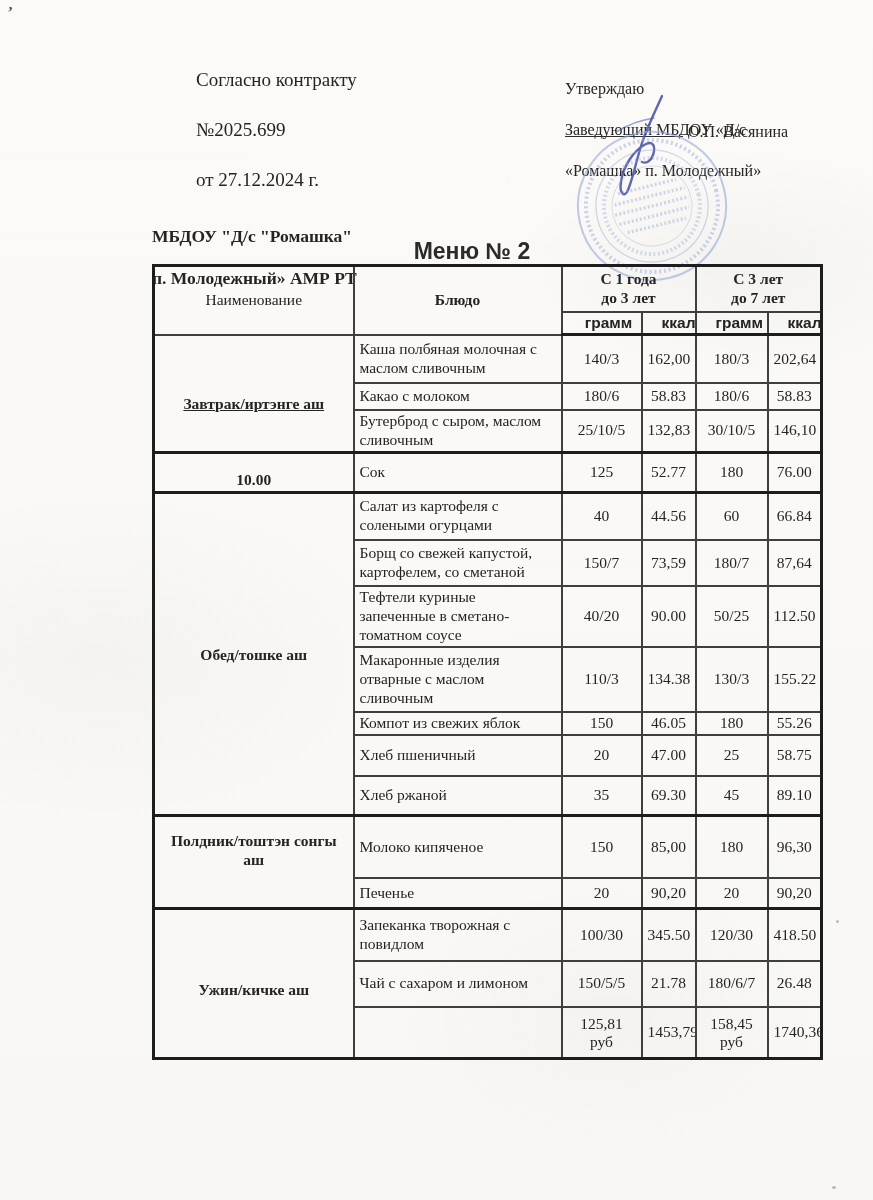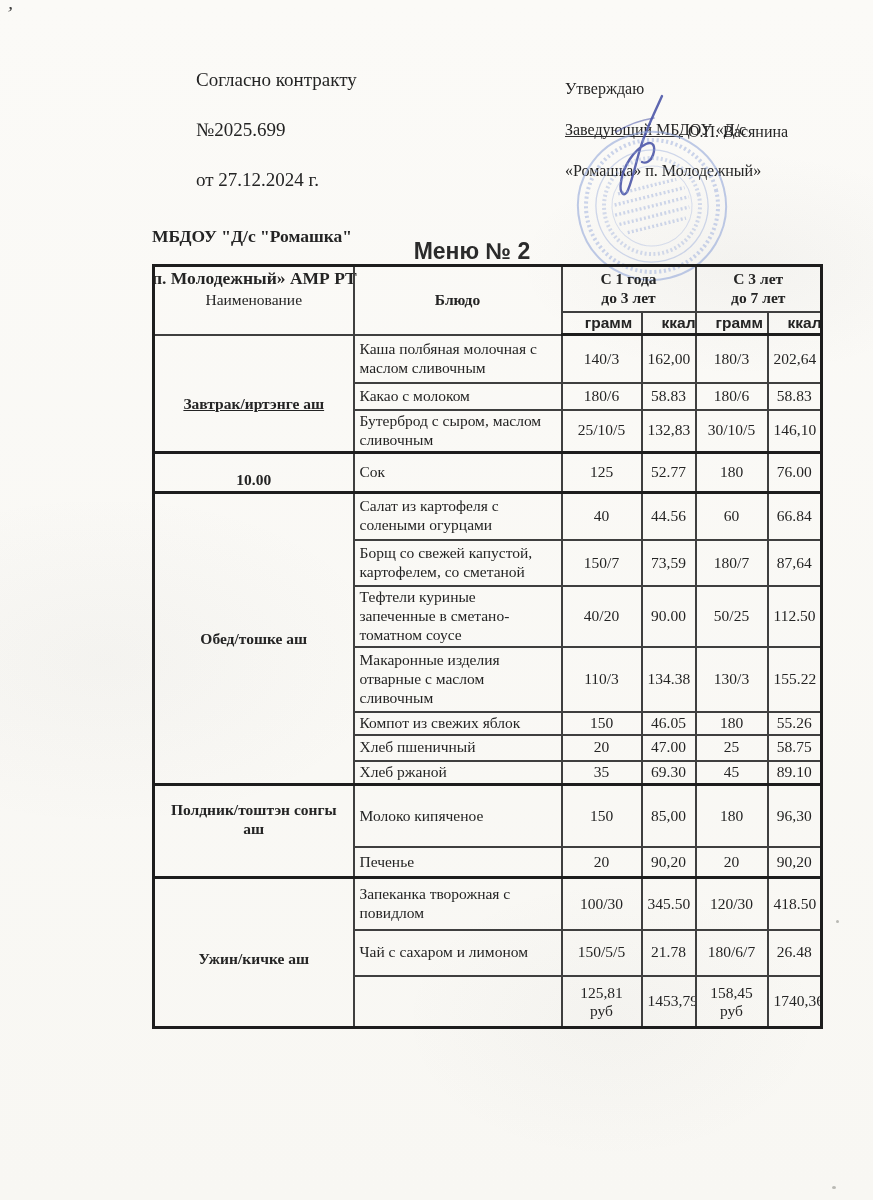--- a/index.html
+++ b/index.html
@@ -194,28 +194,28 @@
       <td class="num">130/3</td>
       <td class="num">155.22</td>
     </tr>
     <tr style="height:22px">
       <td class="dish">Компот из свежих яблок</td>
       <td class="num">150</td>
       <td class="num">46.05</td>
       <td class="num">180</td>
       <td class="num">55.26</td>
     </tr>
-    <tr style="height:26px">
+    <tr style="height:41px">
       <td class="dish">Хлеб пшеничный</td>
       <td class="num">20</td>
       <td class="num">47.00</td>
       <td class="num">25</td>
       <td class="num">58.75</td>
     </tr>
-    <tr style="height:24px">
+    <tr style="height:40px">
       <td class="dish">Хлеб ржаной</td>
       <td class="num">35</td>
       <td class="num">69.30</td>
       <td class="num">45</td>
       <td class="num">89.10</td>
     </tr>
 
     <tr class="thick-top" style="height:62px">
       <td rowspan="2" class="sec pt-snack">Полдник/тоштэн сонгы аш</td>
       <td class="dish">Молоко кипяченое</td>

